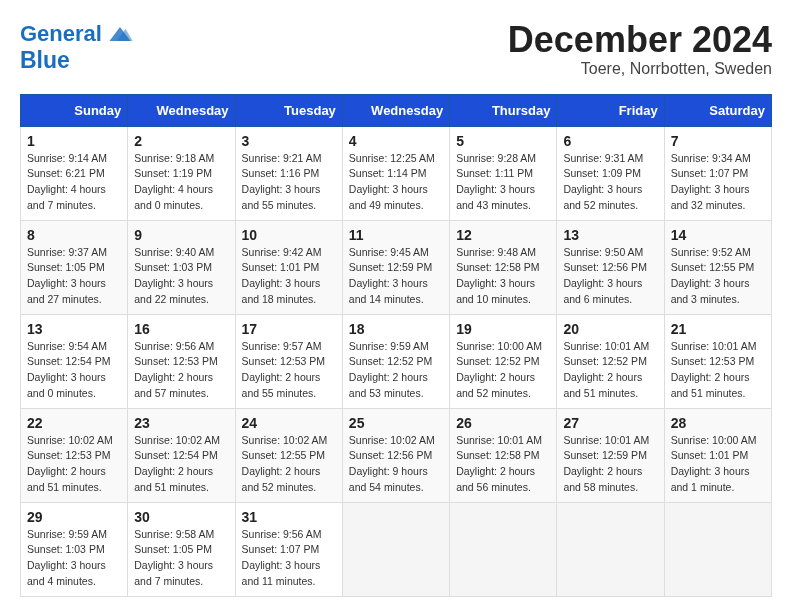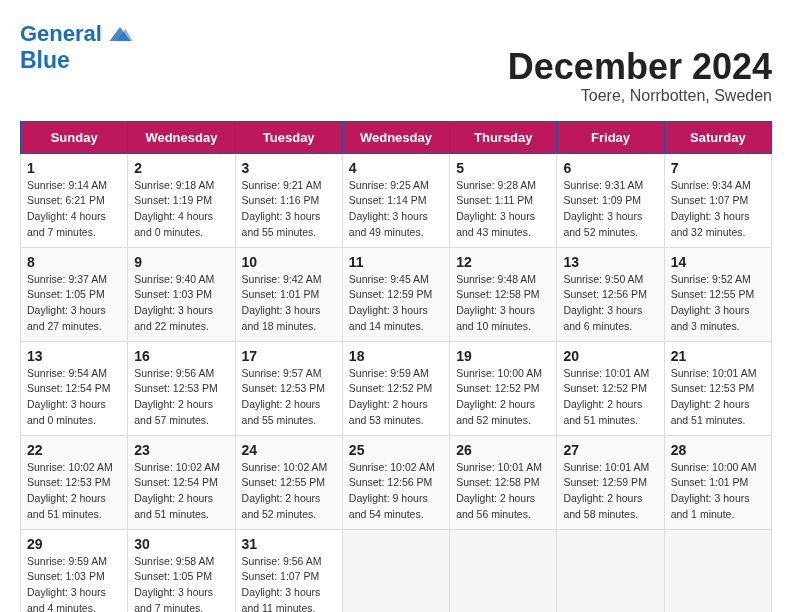--- a/index.html
+++ b/index.html
@@ -35,37 +35,36 @@
       margin-left: 4px;
     }
     .title-block {
       text-align: right;
     }
     .month-title {
       font-size: 36px;
       font-weight: bold;
       color: #222;
       line-height: 1.1;
-      margin-top: 27px;
     }
     .location {
       font-size: 16px;
       color: #444;
       text-align: right;
     }
     .calendar {
       width: 100%;
       border-collapse: collapse;
       font-size: 11px;
     }
     .calendar thead th {
-      background: #be185d;
+      background: #1d4ed8;
       color: #fff;
       padding: 8px 6px;
-      text-align: center;
+      text-align: right;
       font-size: 13px;
       font-weight: bold;
       border: 1px solid #1558a0;
     }
     .calendar tbody td {
       vertical-align: top;
       padding: 6px;
       border: 1px solid #ddd;
       background: #fff;
       width: calc(100% / 7);
@@ -150,21 +149,21 @@
         <span class="day-number">3</span>
         <div class="day-info">
           <span>Sunrise: 9:21 AM</span><br>
           <span>Sunset: 1:16 PM</span><br>
           <span>Daylight: 3 hours and 55 minutes.</span>
         </div>
       </td>
         <td>
         <span class="day-number">4</span>
         <div class="day-info">
-          <span>Sunrise: 9:25 AM</span><br>
+          <span>Sunrise: 12:25 AM</span><br>
           <span>Sunset: 1:14 PM</span><br>
           <span>Daylight: 3 hours and 49 minutes.</span>
         </div>
       </td>
         <td>
         <span class="day-number">5</span>
         <div class="day-info">
           <span>Sunrise: 9:28 AM</span><br>
           <span>Sunset: 1:11 PM</span><br>
           <span>Daylight: 3 hours and 43 minutes.</span>

